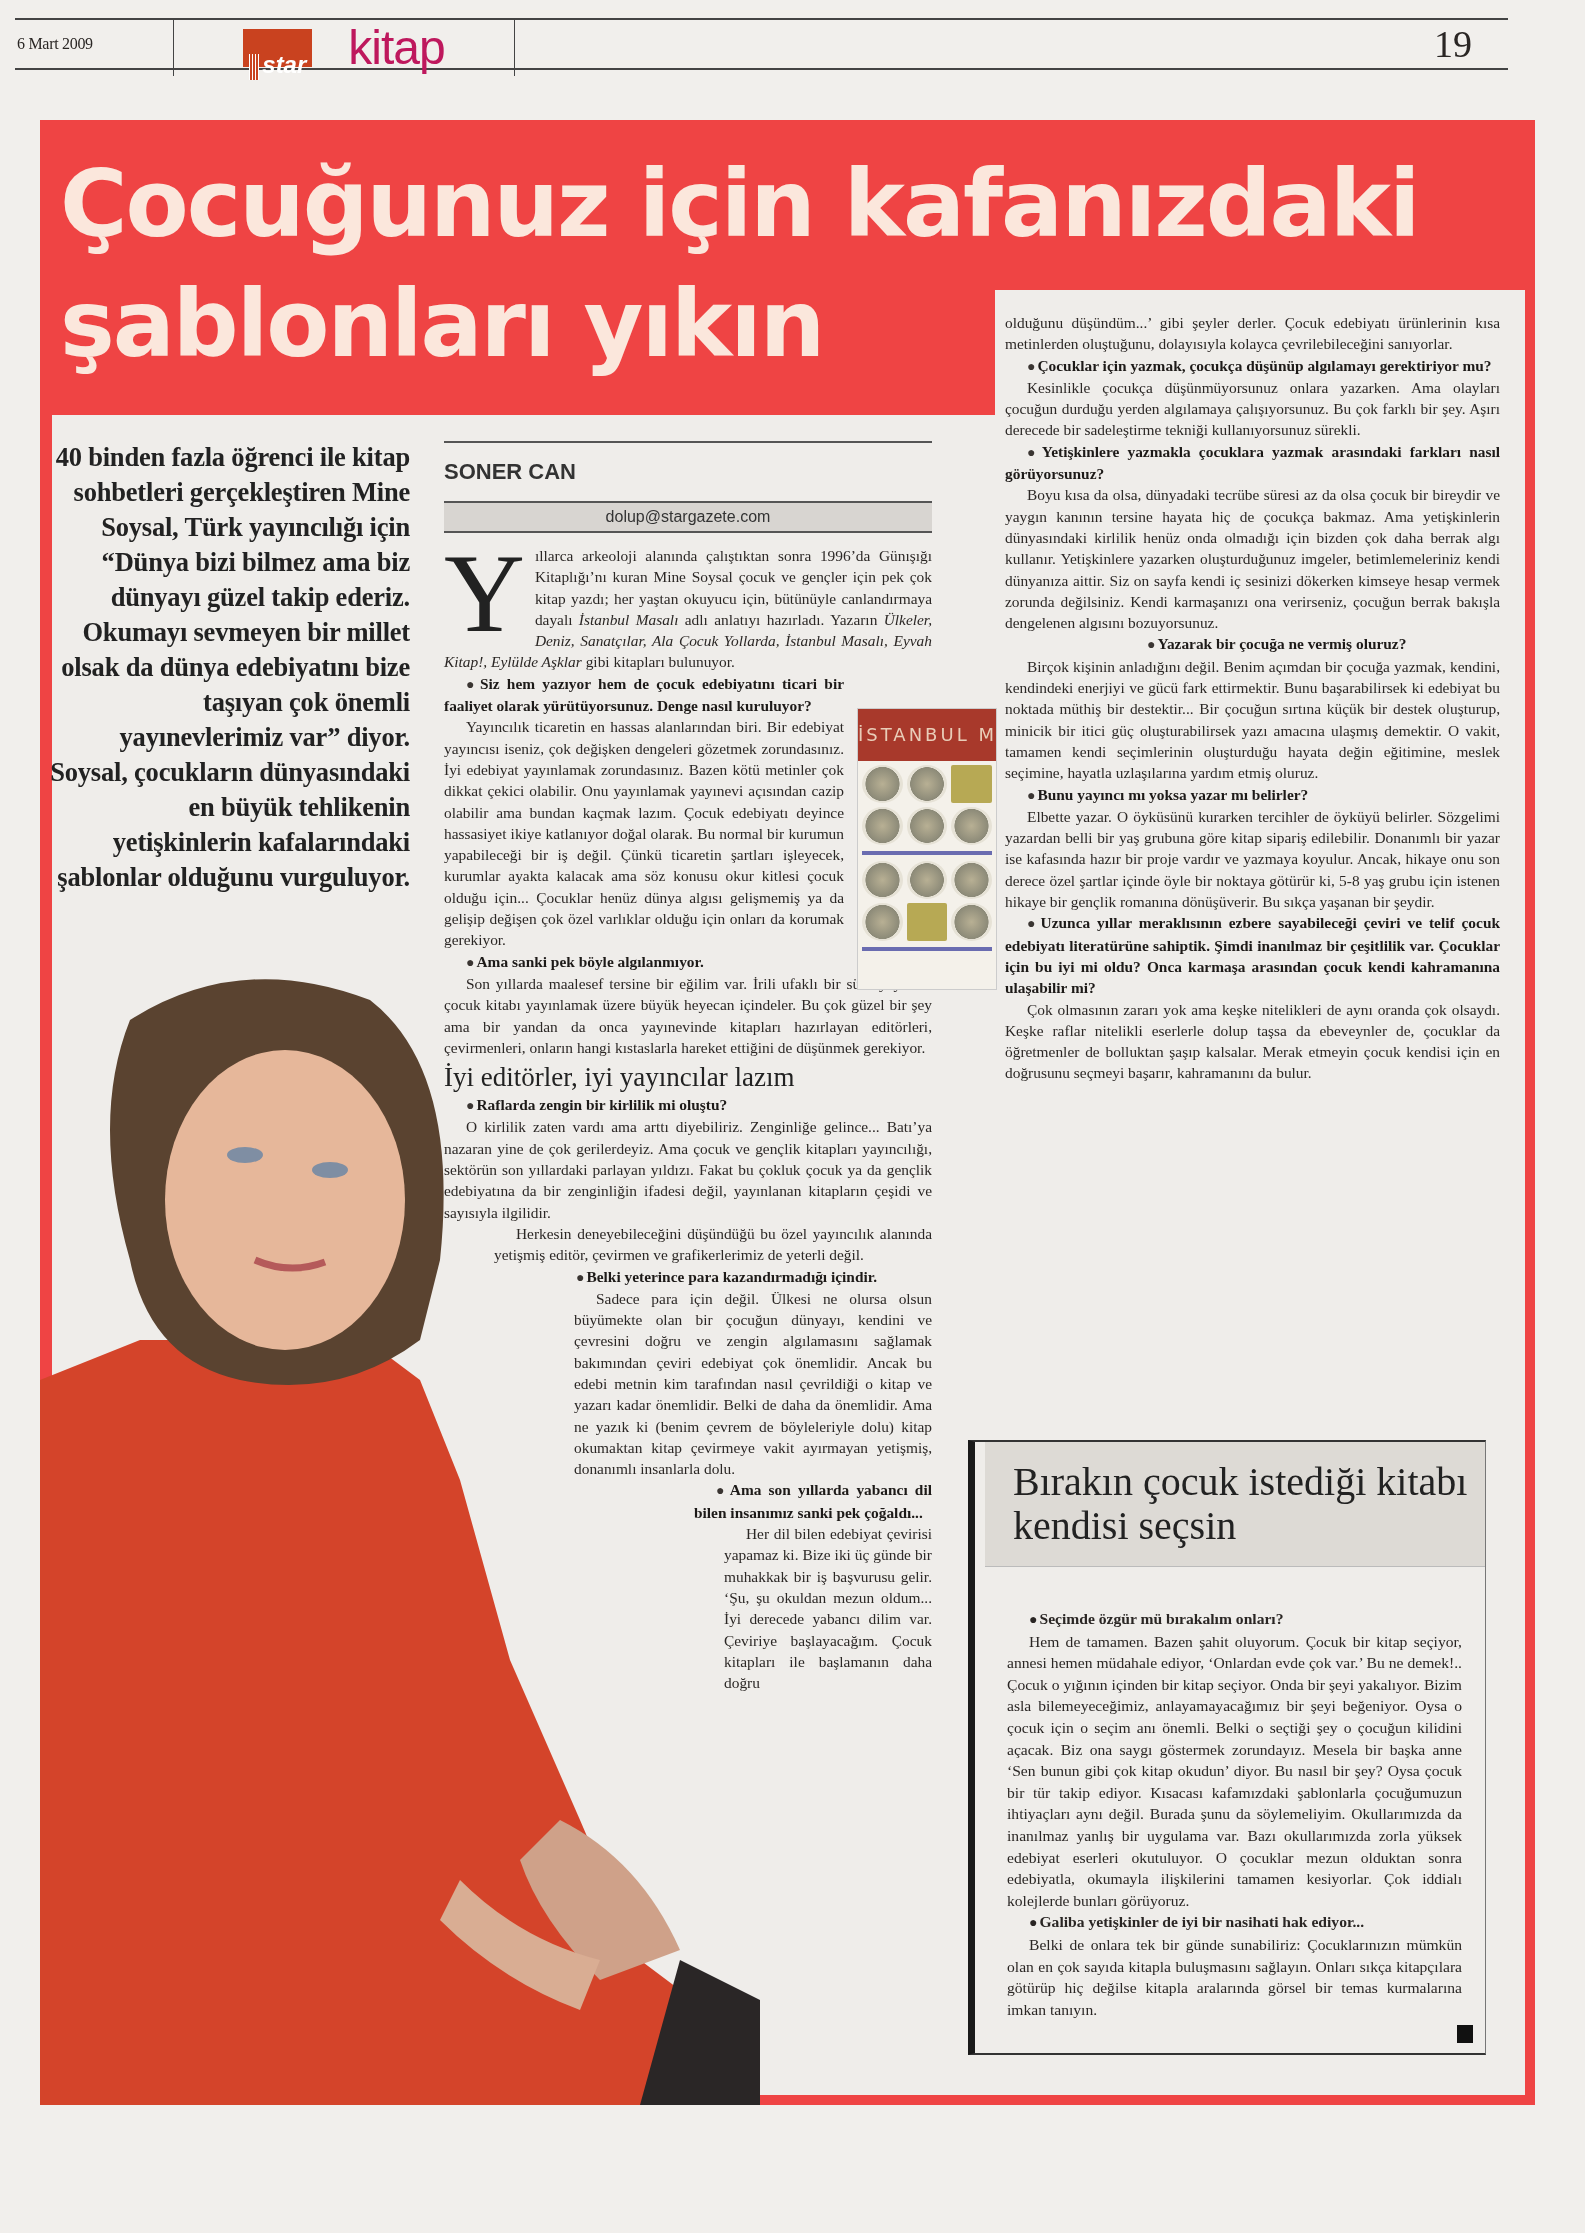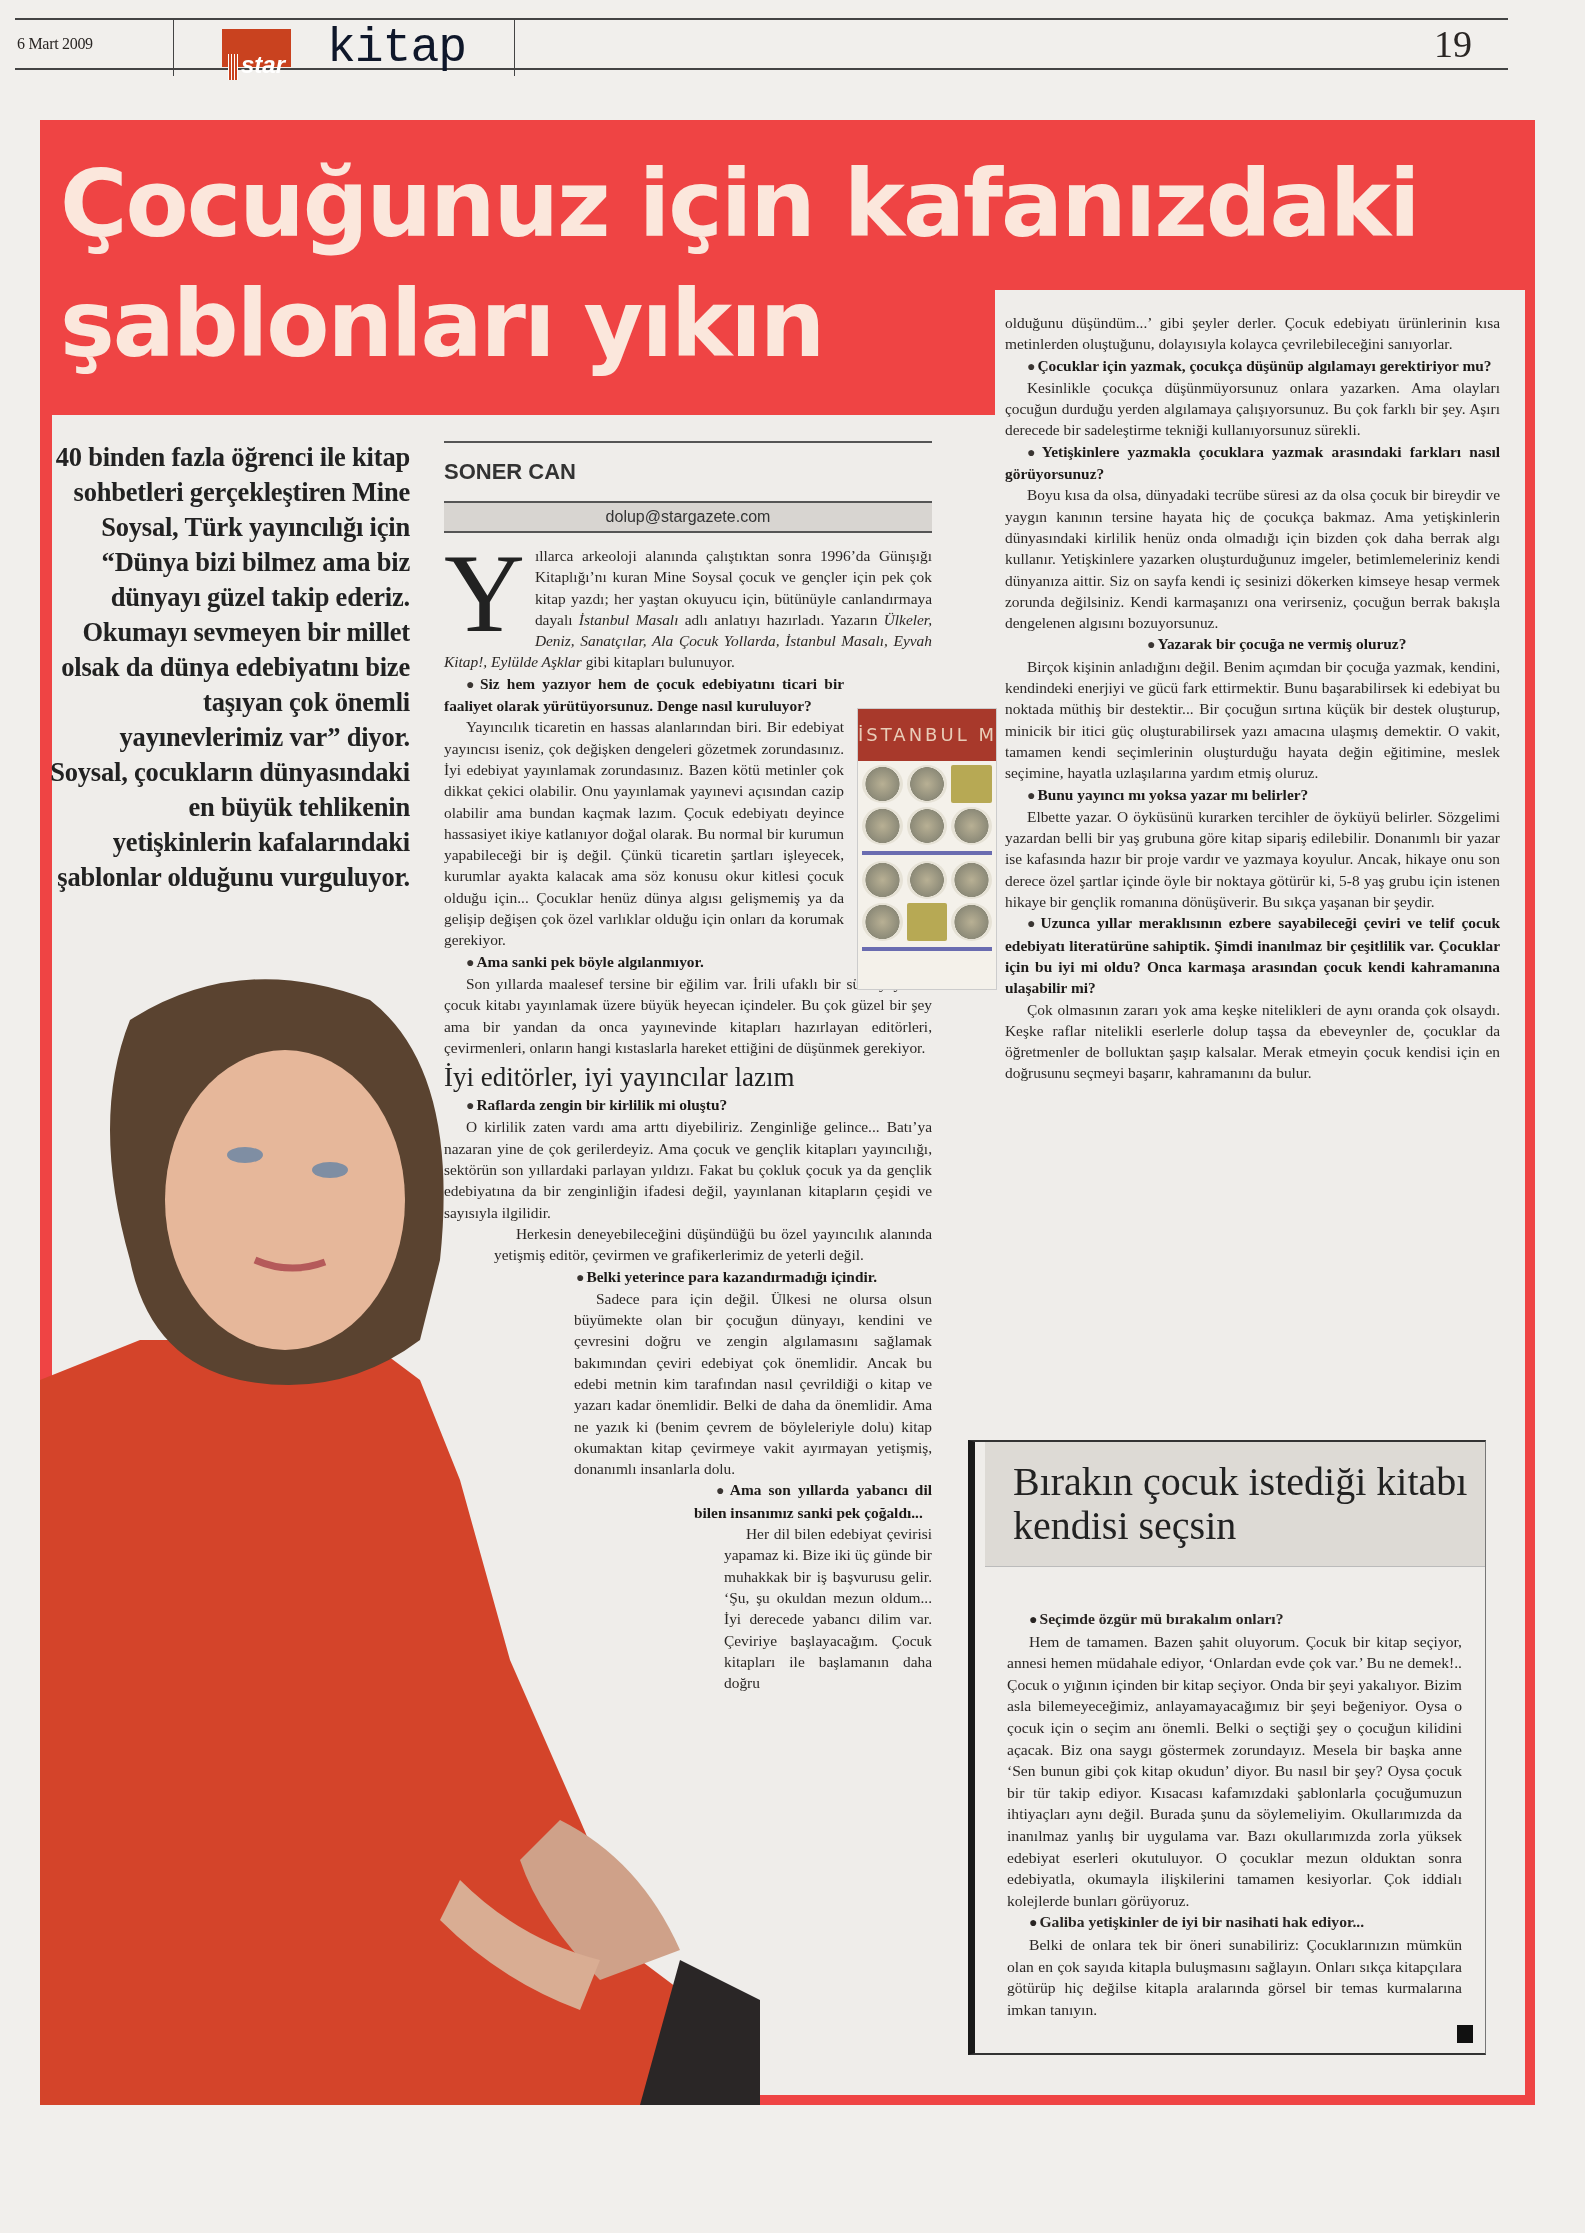--- a/index.html
+++ b/index.html
@@ -9,21 +9,21 @@
   
   .masthead { position: absolute; left: 15px; top: 18px; width: 1493px; height: 52px;
     border-top: 2px solid #444; border-bottom: 2px solid #444; }
   .mh-cell { position: absolute; top: 0; height: 56px; }
   .mh-date { left: 0; width: 158px; font-size: 16px; line-height: 48px; padding-left: 2px; letter-spacing: -0.3px; }
   .mh-logo { left: 158px; width: 342px; border-left: 1px solid #444; border-right: 1px solid #444;
     display: flex; align-items: center; justify-content: center; gap: 8px; }
   .mh-star { background: #c9421f; color: #fff; font-family: "Liberation Sans", sans-serif; font-weight: bold;
     font-style: italic; font-size: 24px; padding: 17px 6px; line-height: 38px; height: 38px; }
   .mh-star .bar { display:inline-block; width: 10px; height: 26px; background: repeating-linear-gradient(90deg,#fff 0 1px,#c9421f 1px 3px); vertical-align: middle; margin-right: 3px;}
-  .mh-kitap { font-family: Liberation Mono, monospace; font-size: 48px; color: #0f172a; letter-spacing: -1px; line-height: 48px; margin-left: 28px; }
+  .mh-kitap { font-family: Liberation Sans, sans-serif; font-size: 48px; color: #be185d; letter-spacing: -1px; line-height: 48px; margin-left: 28px; }
   .mh-page { right: 0; width: 100px; text-align: center; font-size: 38px; line-height: 48px; padding-right: 10px; }
 
   
   .frame { position: absolute; left: 40px; top: 120px; width: 1495px; height: 1985px;
     background: #ef4444; }
   .headline { position: absolute; left: 20px; top: 25px; font-family: "DejaVu Sans", sans-serif; font-weight: bold;
     font-size: 92px; line-height: 120px; color: #fbe7dc; letter-spacing: -2px; }
   .headline .l1 { display: block; }
   .headline .l2 { display: block; }
 
@@ -178,16 +178,16 @@
   <p class="q">Uzunca yıllar meraklısının ezbere sayabileceği çeviri ve telif çocuk edebiyatı literatürüne sahiptik. Şimdi inanılmaz bir çeşitlilik var. Çocuklar için bu iyi mi oldu? Onca karmaşa arasından çocuk kendi kahramanına ulaşabilir mi?</p>
   <p>Çok olmasının zararı yok ama keşke nitelikleri de aynı oranda çok olsaydı. Keşke raflar nitelikli eserlerle dolup taşsa da ebeveynler de, çocuklar da öğretmenler de bolluktan şaşıp kalsalar. Merak etmeyin çocuk kendisi için en doğrusunu seçmeyi başarır, kahramanını da bulur.</p>
 </div>
 
 <div class="box">
   <div class="box-title">Bırakın çocuk istediği kitabı kendisi seçsin</div>
   <div class="box-body">
     <p class="q">Seçimde özgür mü bırakalım onları?</p>
     <p>Hem de tamamen. Bazen şahit oluyorum. Çocuk bir kitap seçiyor, annesi hemen müdahale ediyor, ‘Onlardan evde çok var.’ Bu ne demek!.. Çocuk o yığının içinden bir kitap seçiyor. Onda bir şeyi yakalıyor. Bizim asla bilemeyeceğimiz, anlayamayacağımız bir şeyi beğeniyor. Oysa o çocuk için o seçim anı önemli. Belki o seçtiği şey o çocuğun kilidini açacak. Biz ona saygı göstermek zorundayız. Mesela bir başka anne ‘Sen bunun gibi çok kitap okudun’ diyor. Bu nasıl bir şey? Oysa çocuk bir tür takip ediyor. Kısacası kafamızdaki şablonlarla çocuğumuzun ihtiyaçları aynı değil. Burada şunu da söylemeliyim. Okullarımızda da inanılmaz yanlış bir uygulama var. Bazı okullarımızda zorla yüksek edebiyat eserleri okutuluyor. O çocuklar mezun olduktan sonra edebiyatla, okumayla ilişkilerini tamamen kesiyorlar. Çok iddialı kolejlerde bunları görüyoruz.</p>
     <p class="q">Galiba yetişkinler de iyi bir nasihati hak ediyor...</p>
-    <p>Belki de onlara tek bir öneri sunabiliriz: Çocuklarınızın mümkün olan en çok sayıda kitapla buluşmasını sağlayın. Onları sıkça kitapçılara götürüp hiç değilse kitapla aralarında görsel bir temas kurmalarına imkan tanıyın.</p>
+    <p>Belki de onlara tek bir günde sunabiliriz: Çocuklarınızın mümkün olan en çok sayıda kitapla buluşmasını sağlayın. Onları sıkça kitapçılara götürüp hiç değilse kitapla aralarında görsel bir temas kurmalarına imkan tanıyın.</p>
   </div>
   <div class="end-mark"></div>
 </div>
 
 </body></html>

